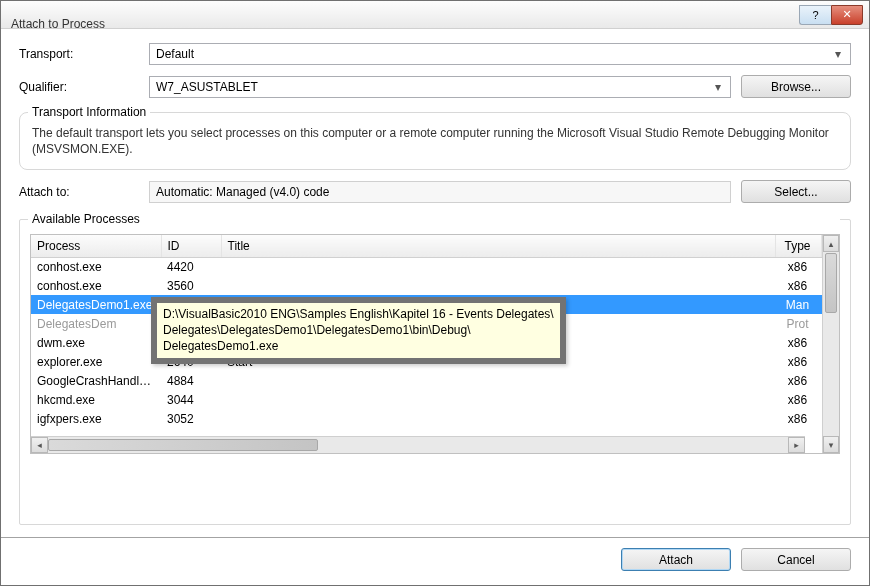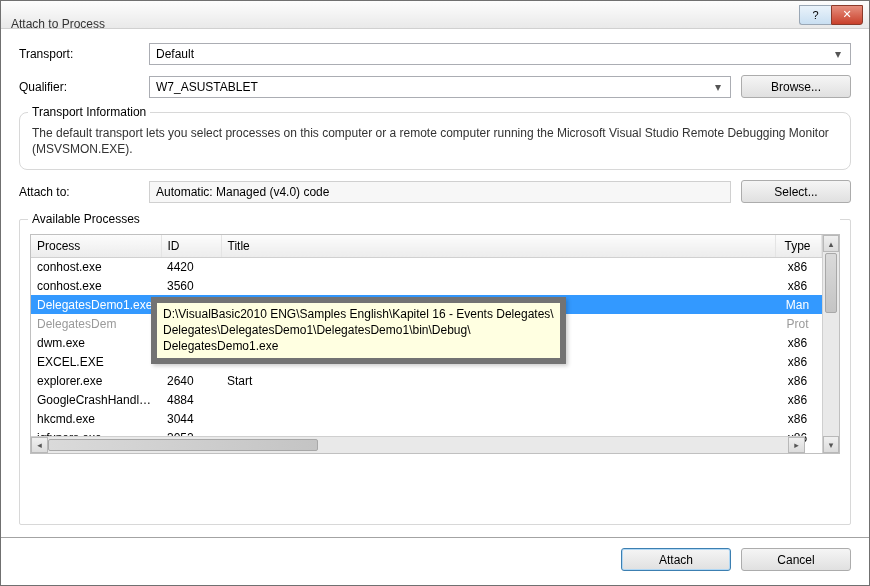--- a/index.html
+++ b/index.html
@@ -286,26 +286,20 @@
                   <td class="col-type">Man</td>
                 </tr>
                 <tr class="disabled">
                   <td>DelegatesDem</td>
                   <td></td>
                   <td></td>
                   <td class="col-type">Prot</td>
                 </tr>
                 <tr>
                   <td>dwm.exe</td>
-                  <td></td>
-                  <td></td>
-                  <td class="col-type">x86</td>
-                </tr>
-                <tr>
-                  <td>EXCEL.EXE</td>
                   <td></td>
                   <td></td>
                   <td class="col-type">x86</td>
                 </tr>
                 <tr>
                   <td>explorer.exe</td>
                   <td>2640</td>
                   <td>Start</td>
                   <td class="col-type">x86</td>
                 </tr>

